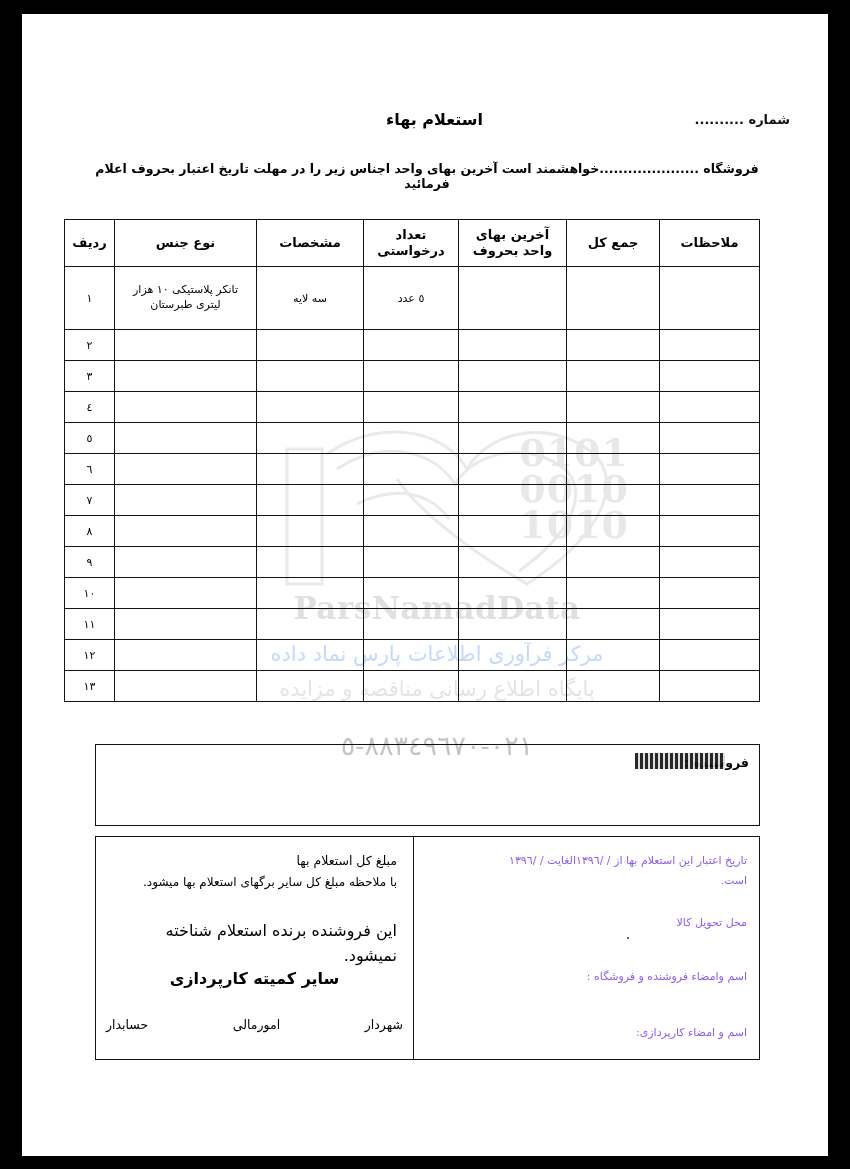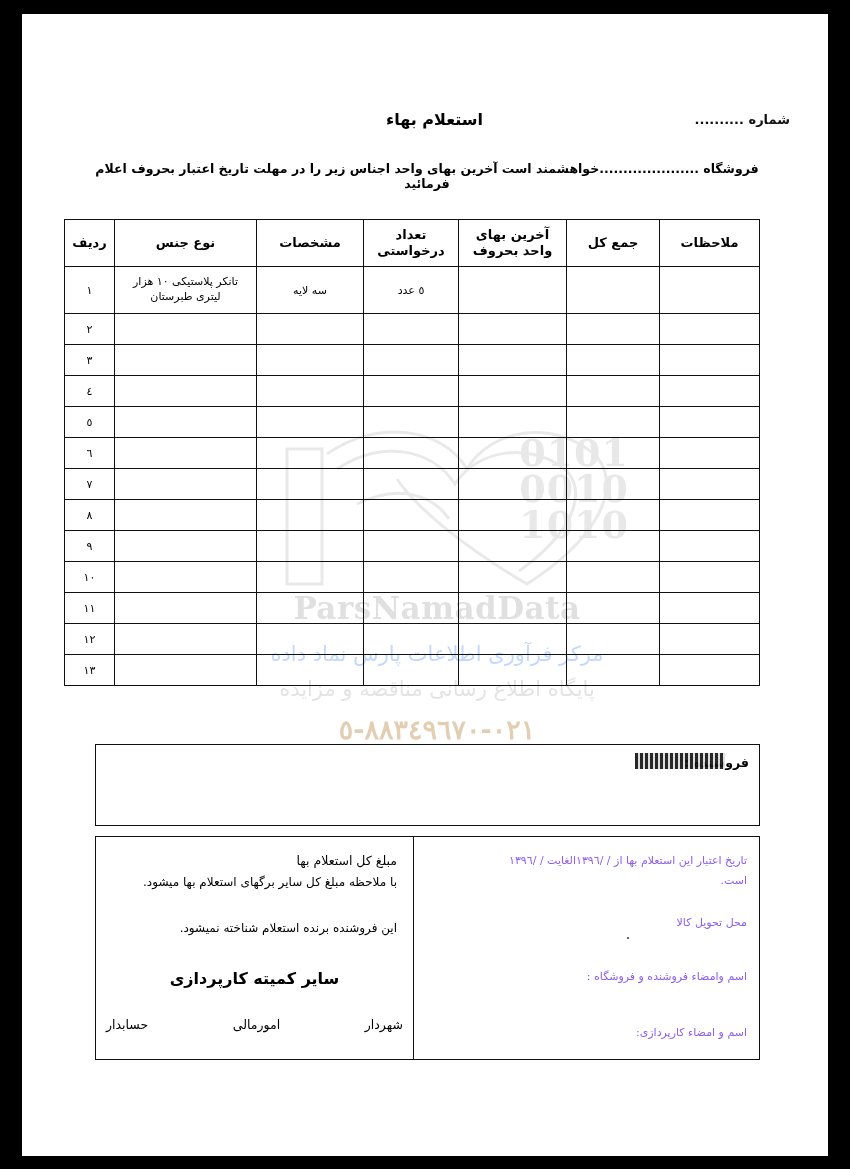--- a/index.html
+++ b/index.html
@@ -67,27 +67,27 @@
     left: 0;
     top: 268px;
     width: 420px;
     text-align: center;
     font-size: 21px;
     color: #a6a6a6;
   }
   .wm-phone {
     position: absolute;
     left: 0;
-    top: 305px;
+    top: 321px;
     width: 420px;
     text-align: center;
     font-family: "DejaVu Serif", "Liberation Serif", serif;
     font-size: 27px;
-    font-weight: bold;
-    color: #a16207;
+    font-weight: normal;
+    color: #404040;
     letter-spacing: 2px;
   }
   .wm-digits {
     position: absolute;
     right: 18px;
     top: 18px;
     font-family: "DejaVu Serif", "Liberation Serif", serif;
     font-size: 38px;
     font-weight: bold;
     color: #b4b4b4;
@@ -167,21 +167,21 @@
   .col-jam    { width: 93px; }
   .col-mol    { width: 100px; }
 
   .cell-radif {
     font-family: "DejaVu Serif", "Liberation Serif", serif;
     font-size: 16px;
   }
   .cell-desc {
     font-size: 10.5px;
     line-height: 1.35;
-    padding: 8px 4px !important;
+    padding: 16px 4px !important;
   }
   .cell-small {
     font-size: 8px;
   }
   .cell-qty {
     font-size: 12px;
     margin-top: 36px;
   }
 
   
@@ -273,21 +273,21 @@
     font-size: 12px;
     color: #000;
     line-height: 1.55;
     text-align: right;
   }
   .l-note2 {
     position: absolute;
     right: 16px;
     left: 14px;
     top: 82px;
-    font-size: 12px;
+    font-size: 16px;
     color: #000;
     line-height: 1.55;
     text-align: right;
   }
   .l-committee {
     position: absolute;
     left: 0;
     right: 0;
     top: 132px;
     text-align: center;

